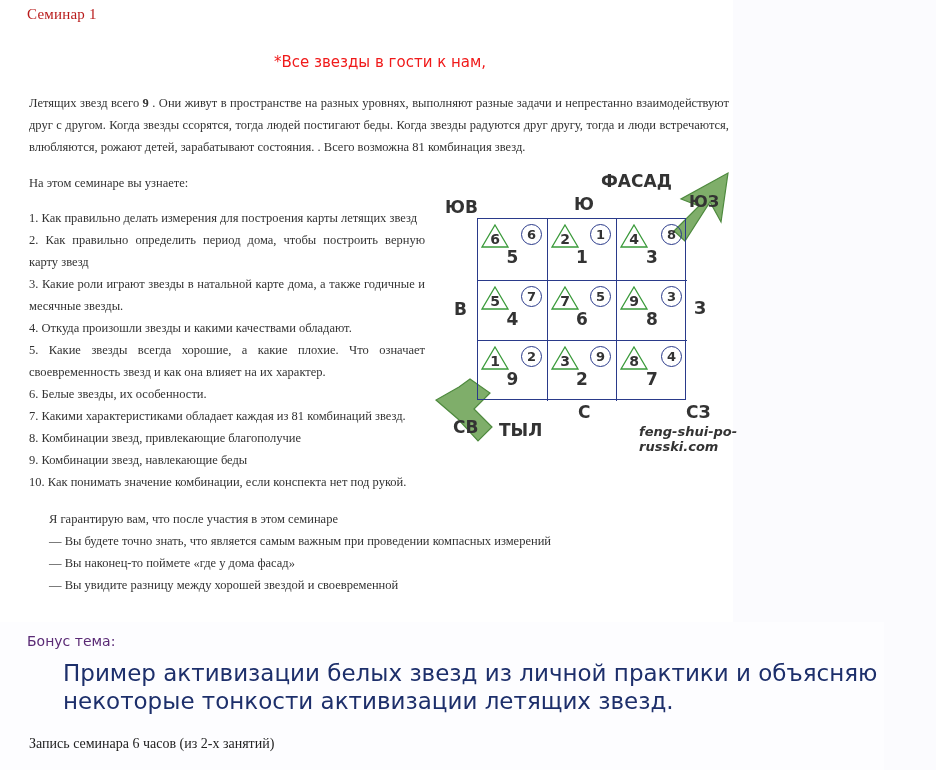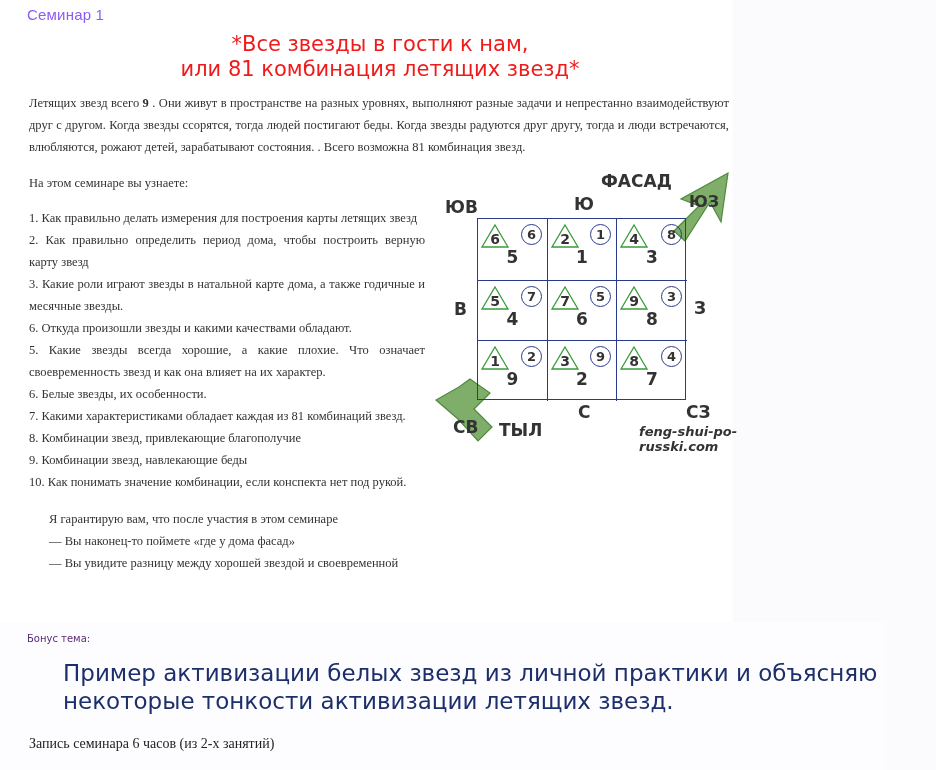--- a/index.html
+++ b/index.html
@@ -13,40 +13,40 @@
   .upper {
     position: absolute; left: 0; top: 0; width: 733px; height: 622px;
     background: #ffffff;
   }
   .lower {
     position: absolute; left: 0; top: 622px; width: 884px; height: 148px;
     background: #fdfdff;
   }
   .seminar-label {
     position: absolute; left: 27px; top: 6px;
-    font-family: Liberation Sans, sans-serif; font-size: 15px; color: #8b5cf6;
+    font-family: Liberation Serif, serif; font-size: 15px; color: #b91c1c;
     letter-spacing: 0.2px;
   }
   .main-title {
-    position: absolute; left: 0; top: 32px; width: 760px; text-align: center;
-    font-family: "DejaVu Sans", sans-serif; font-size: 21px; line-height: 25px;
+    position: absolute; left: 0; top: 50px; width: 760px; text-align: center;
+    font-family: "DejaVu Sans", sans-serif; font-size: 15px; line-height: 25px;
     color: #f01a1a; font-weight: normal;
   }
   .para {
     position: absolute; left: 29px; width: 700px;
     font-size: 12.5px; line-height: 22px; color: #333; text-align: justify;
   }
   .intro { top: 92px; width: 700px; }
   .learn-head { top: 172px; }
   .list { position: absolute; left: 29px; top: 207px; width: 396px; font-size: 12.5px; line-height: 22px; color: #333; }
   .list div { text-align: justify; }
   .guarantee { position: absolute; left: 29px; top: 508px; font-size: 12.5px; line-height: 22px; color: #333; margin-left: 20px; }
   .bonus-label {
     position: absolute; left: 27px; top: 633px;
-    font-family: "DejaVu Sans", sans-serif; font-size: 10px; color: #5a2a75; text-align: right;
+    font-family: "DejaVu Sans", sans-serif; font-size: 14px; color: #5a2a75; text-align: right;
   }
   .bonus-title {
     position: absolute; left: 27px; top: 659px; width: 860px;
     font-family: "DejaVu Sans", sans-serif; font-size: 23px; line-height: 28px;
     color: #1d2f6b;
     margin-left: 36px;
   }
   .record {
     position: absolute; left: 29px; top: 736px;
     font-size: 14px; color: #222;
@@ -73,42 +73,42 @@
 </style>
 </head>
 <body>
 
 <div class="upper"></div>
 <div class="lower"></div>
 
 <div class="seminar-label">Семинар 1</div>
 <div class="main-title">
   <div>*Все звезды в гости к нам,</div>
-  <div>или 81 комбинация летящих звезд*</div>
 </div>
 
 <div class="para intro"><span>Летящих звезд всего </span><b>9</b><span> . Они живут в пространстве на разных уровнях, выполняют разные задачи и непрестанно взаимодействуют друг с другом. Когда звезды ссорятся, тогда людей постигают беды. Когда звезды радуются друг другу, тогда и люди встречаются, влюбляются, рожают детей, зарабатывают состояния. . Всего возможна 81 комбинация звезд.</span></div>
 
 <div class="para learn-head">На этом семинаре вы узнаете:</div>
 
 <div class="list">
   <div>1. Как правильно делать измерения для построения карты летящих звезд</div>
   <div>2. Как правильно определить период дома, чтобы построить верную карту звезд</div>
   <div>3. Какие роли играют звезды в натальной карте дома, а также годичные и месячные звезды.</div>
-  <div>6. Откуда произошли звезды и какими качествами обладают.</div>
+  <div>4. Откуда произошли звезды и какими качествами обладают.</div>
   <div>5. Какие звезды всегда хорошие, а какие плохие. Что означает своевременность звезд и как она влияет на их характер.</div>
   <div>6. Белые звезды, их особенности.</div>
   <div>7. Какими характеристиками обладает каждая из 81 комбинаций звезд.</div>
   <div>8. Комбинации звезд, привлекающие благополучие</div>
   <div>9. Комбинации звезд, навлекающие беды</div>
   <div>10. Как понимать значение комбинации, если конспекта нет под рукой.</div>
 </div>
 
 <div class="guarantee">
   <div>Я гарантирую вам, что после участия в этом семинаре</div>
+  <div>— Вы будете точно знать, что является самым важным при проведении компасных измерений</div>
   <div>— Вы наконец-то поймете «где у дома фасад»</div>
   <div>— Вы увидите разницу между хорошей звездой и своевременной</div>
 </div>
 
 <div class="diagram">
   <svg width="310" height="280" style="position:absolute;left:0;top:0">
 
     <polygon points="244,66 269,41 251,34 298,8 291,57 280,37 255,76" fill="#7fae6a" stroke="#4e8a3e" stroke-width="1.2"></polygon>
 
     <polygon points="29,222 6,235 28,254 48,276 62,262 44,244 60,228 40,214" fill="#7fae6a" stroke="#4e8a3e" stroke-width="1.2"></polygon>

